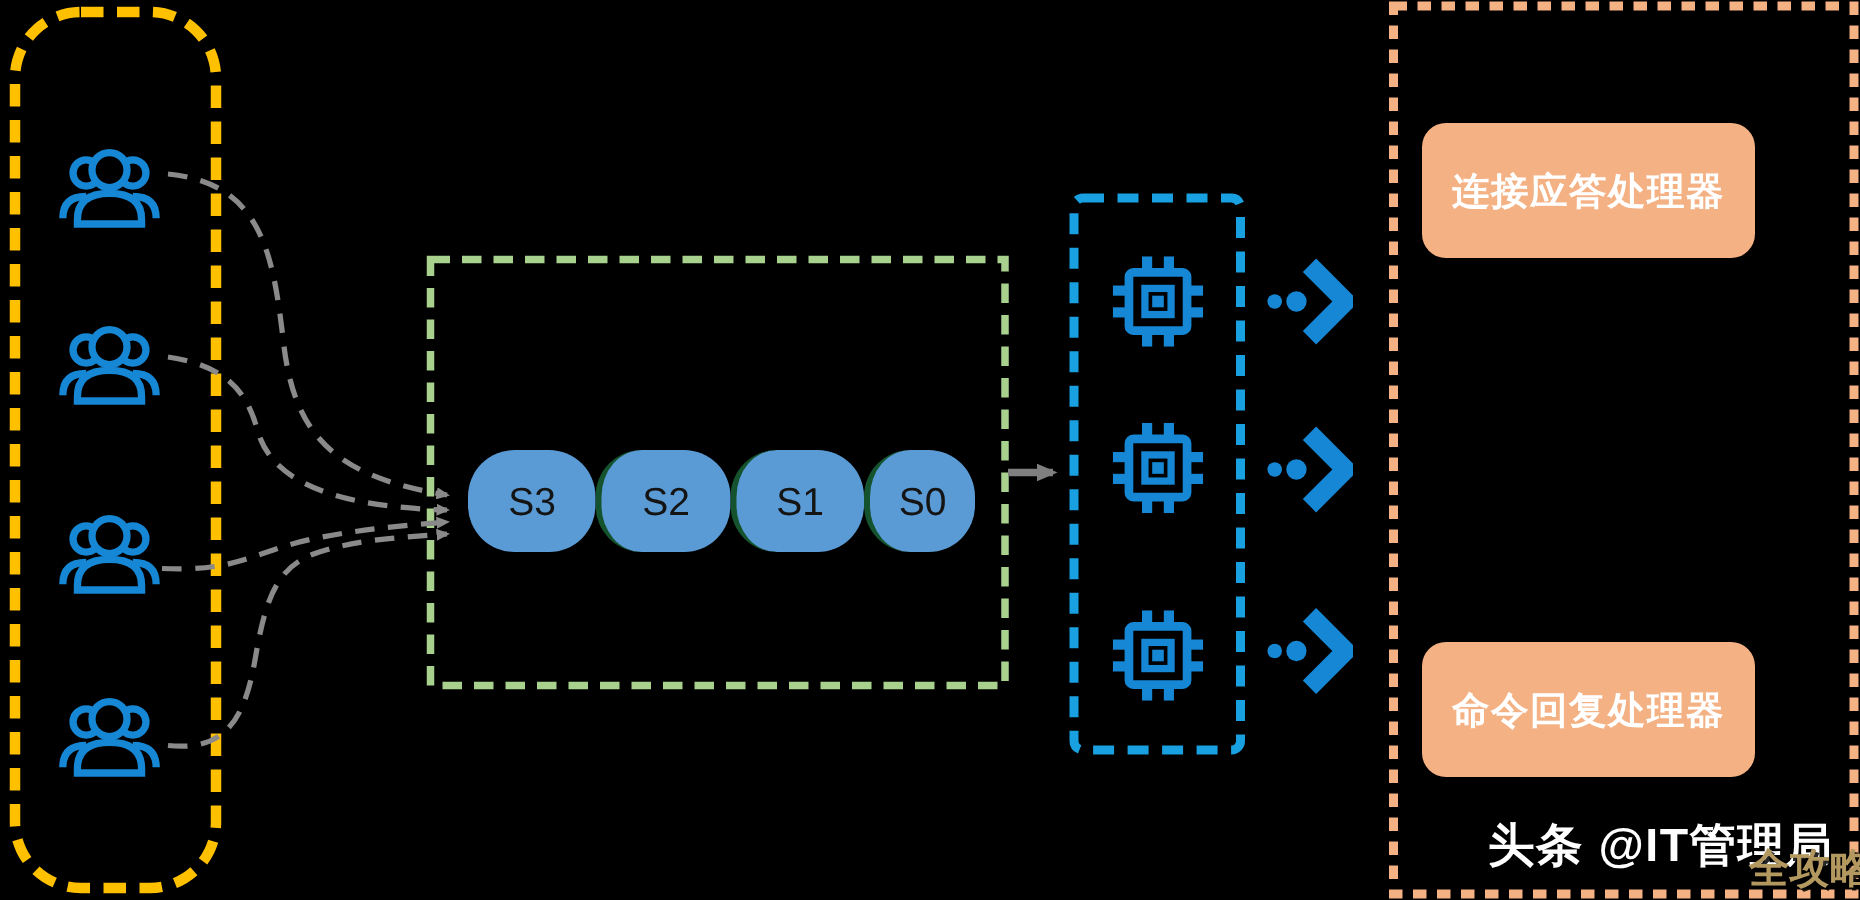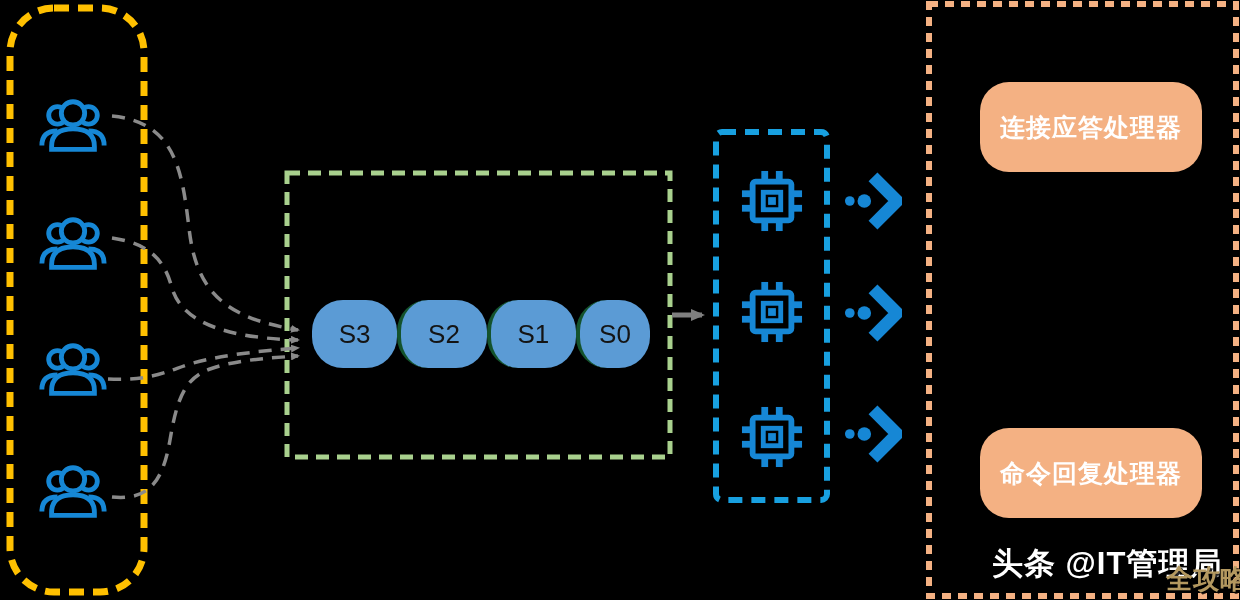--- a/index.html
+++ b/index.html
@@ -16,22 +16,22 @@
   }
   .queue .seg{
     flex:1;background:#5B9BD5;display:flex;align-items:center;justify-content:center;
     color:#141414;font-size:26px;border-radius:31px;
   }
   .queue .seg + .seg{border-left:4px solid #14532d;}
   .queue .seg:last-child{flex:0.82;text-align:center;}
 
   
   .proc-box{
-    position:absolute;left:980px;width:222px;
-    background:#F4B183;border-radius:29px;
+    position:absolute;left:948px;width:222px;
+    background:#F4B183;border-radius:16px;
     display:flex;align-items:center;justify-content:center;
     color:#ffffff;font-weight:bold;font-size:25px;letter-spacing:1px;
   }
   #proc-1{top:82px;height:90px;}
   #proc-2{top:259px;height:87px;}
   #proc-3{top:428px;height:90px;}
 
   
   .users-icon{position:absolute;width:70px;height:64px;}
   .chip-icon{position:absolute;width:62px;height:62px;left:741px;}

